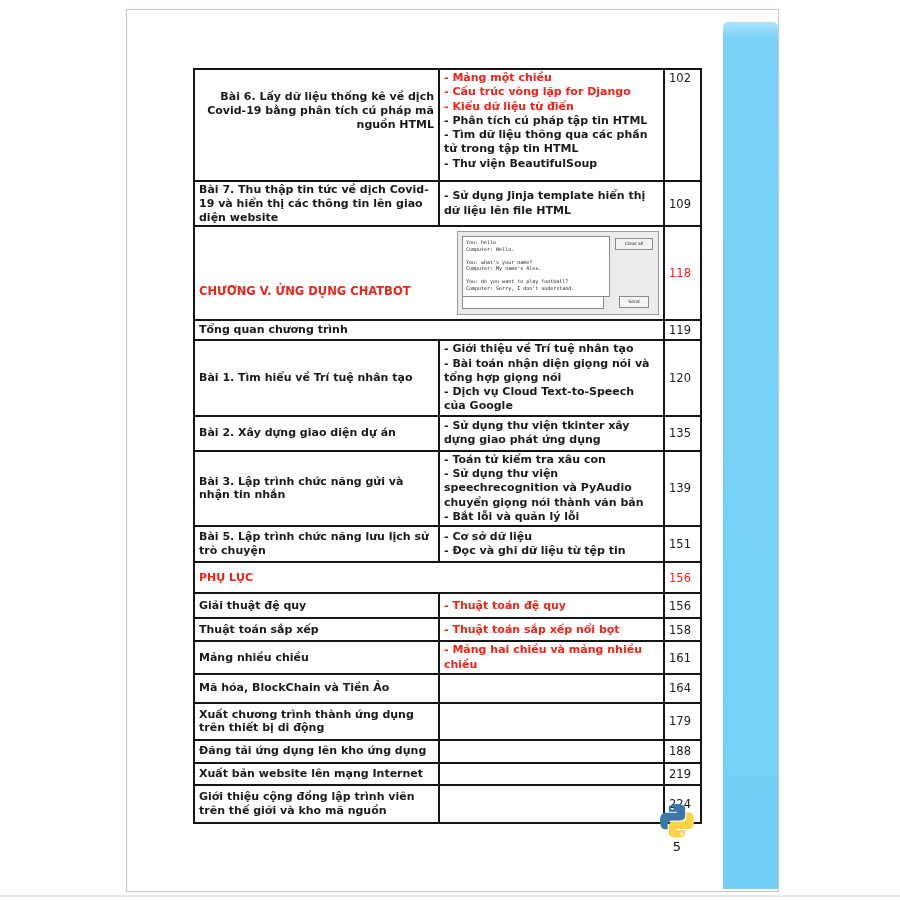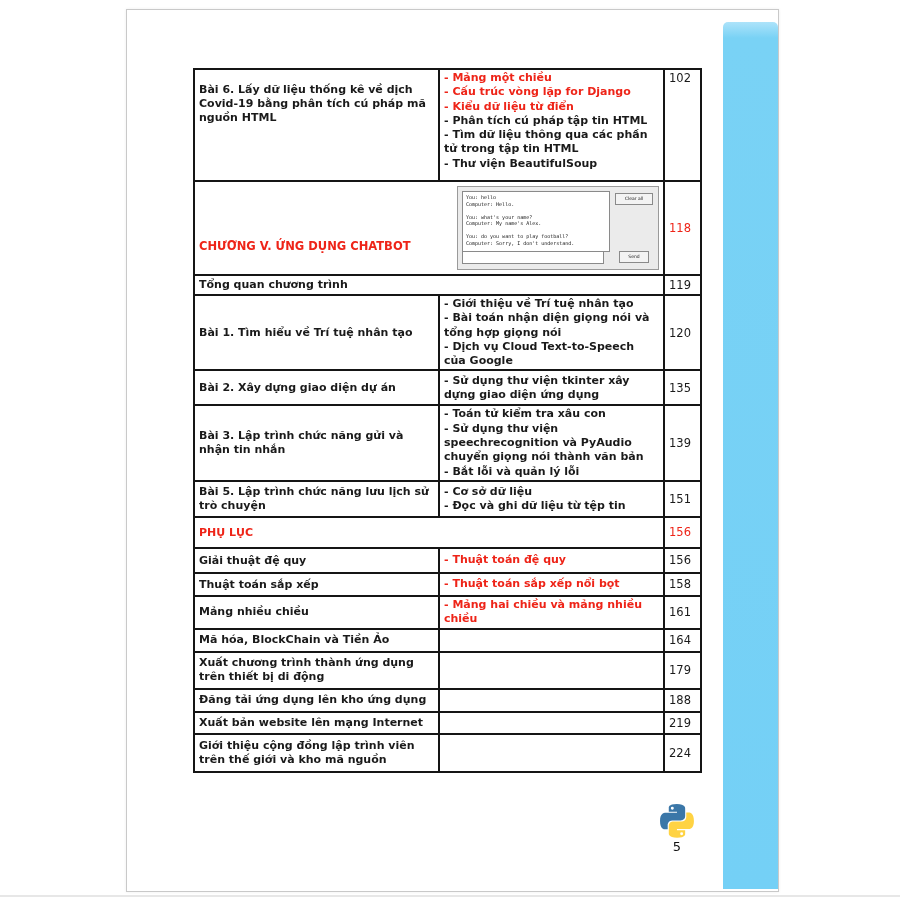--- a/index.html
+++ b/index.html
@@ -11,21 +11,21 @@
         border:1px solid #c9c9c9;box-shadow:0 0 3px rgba(0,0,0,.07);}
   .stripe{position:absolute;right:0;top:12px;width:55px;height:867px;
           background:linear-gradient(180deg,#ade3fa 0,#79d2f5 16px,#74d0f6 100%);
           border-radius:5px 5px 0 0;}
   table.toc{position:absolute;left:66px;top:58px;width:507px;border-collapse:collapse;table-layout:fixed;}
   table.toc td{border:2px solid #151515;padding:1px 4px;vertical-align:middle;overflow:hidden;}
   td.c-title{font-weight:bold;font-size:11px;line-height:1.25;}
   td.c-details{font-size:11px;line-height:1.3;font-weight:bold;}
   td.c-page{text-align:left;font-size:11.5px;}
   tr.v-top td{vertical-align:top;}
-  tr.v-top td.c-title{padding-top:13px;}
+  tr.v-top td.c-title{padding-top:20px;text-align:right;}
   .red{color:#ee2418;}
   .chapter-flex{display:flex;align-items:center;justify-content:space-between;gap:6px;}
   .chapter-title{font-weight:bold;font-size:11.5px;margin-top:35px;}
   
   .chatbox{position:relative;width:200px;height:82px;background:#ebebeb;border:1px solid #9a9a9a;
            font-family:"DejaVu Sans Mono","Liberation Mono",monospace;flex:0 0 auto;}
   .chatlog{position:absolute;left:4px;top:4px;width:140px;height:55px;background:#fff;
            border:1px solid #8a8a8a;font-size:5px;line-height:6.5px;padding:2px 3px;color:#222;}
   .chat-line{white-space:nowrap;}
   .mini-btn{position:absolute;background:#f3f3f3;border:1px solid #8a8a8a;font-size:4.5px;
@@ -58,20 +58,27 @@
             <td class="c-details">
               <div class="red">- Mảng một chiều</div>
               <div class="red">- Cấu trúc vòng lặp for Django</div>
               <div class="red">- Kiểu dữ liệu từ điển</div>
               <div>- Phân tích cú pháp tập tin HTML</div>
               <div>- Tìm dữ liệu thông qua các phần tử trong tập tin HTML</div>
               <div>- Thư viện BeautifulSoup</div>
             </td>
             <td class="c-page">102</td>
           </tr>
+          <tr style="height: 36px;">
+            <td class="c-title">Bài 7. Thu thập tin tức về dịch Covid-19 và hiển thị các thông tin lên giao diện website</td>
+            <td class="c-details">
+              <div>- Sử dụng Jinja template hiển thị dữ liệu lên file HTML</div>
+            </td>
+            <td class="c-page">109</td>
+          </tr>
           <tr style="height: 94px;">
             <td colspan="2">
               <div class="chapter-flex">
                 <div class="chapter-title red">CHƯƠNG V. ỨNG DỤNG CHATBOT</div>
                 <div class="chatbox">
                   <div class="chatlog">
                     <div class="chat-line">You: hello</div>
                     <div class="chat-line">Computer: Hello.</div>
                     <div class="chat-line">&nbsp;</div>
                     <div class="chat-line">You: what's your name?</div>
@@ -97,21 +104,21 @@
             <td class="c-details">
               <div>- Giới thiệu về Trí tuệ nhân tạo</div>
               <div>- Bài toán nhận diện giọng nói và tổng hợp giọng nói</div>
               <div>- Dịch vụ Cloud Text-to-Speech của Google</div>
             </td>
             <td class="c-page">120</td>
           </tr>
           <tr style="height: 35px;">
             <td class="c-title">Bài 2. Xây dựng giao diện dự án</td>
             <td class="c-details">
-              <div>- Sử dụng thư viện tkinter xây dựng giao diện ứng dụng</div>
+              <div>- Sử dụng thư viện tkinter xây dựng giao phát ứng dụng</div>
             </td>
             <td class="c-page">135</td>
           </tr>
           <tr style="height: 64px;">
             <td class="c-title">Bài 3. Lập trình chức năng gửi và nhận tin nhắn</td>
             <td class="c-details">
               <div>- Toán tử kiểm tra xâu con</div>
               <div>- Sử dụng thư viện speechrecognition và PyAudio chuyển giọng nói thành văn bản</div>
               <div>- Bắt lỗi và quản lý lỗi</div>
             </td>
@@ -143,21 +150,21 @@
             </td>
             <td class="c-page">158</td>
           </tr>
           <tr style="height: 23px;">
             <td class="c-title">Mảng nhiều chiều</td>
             <td class="c-details">
               <div class="red">- Mảng hai chiều và mảng nhiều chiều</div>
             </td>
             <td class="c-page">161</td>
           </tr>
-          <tr style="height: 23px;">
+          <tr style="height: 29px;">
             <td class="c-title">Mã hóa, BlockChain và Tiền Ảo</td>
             <td class="c-details"></td>
             <td class="c-page">164</td>
           </tr>
           <tr style="height: 37px;">
             <td class="c-title">Xuất chương trình thành ứng dụng trên thiết bị di động</td>
             <td class="c-details"></td>
             <td class="c-page">179</td>
           </tr>
           <tr style="height: 23px;">

